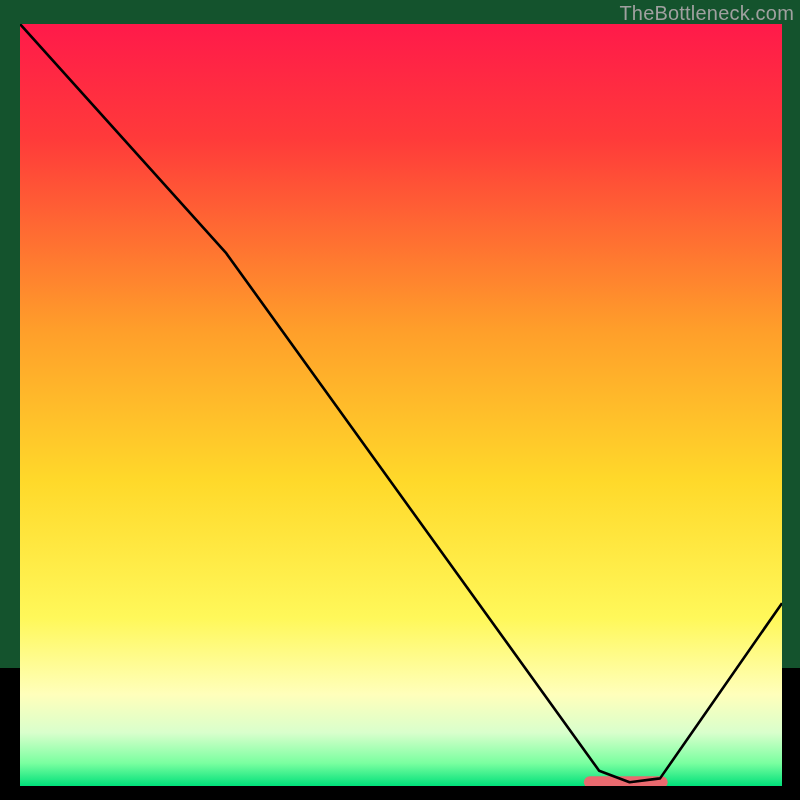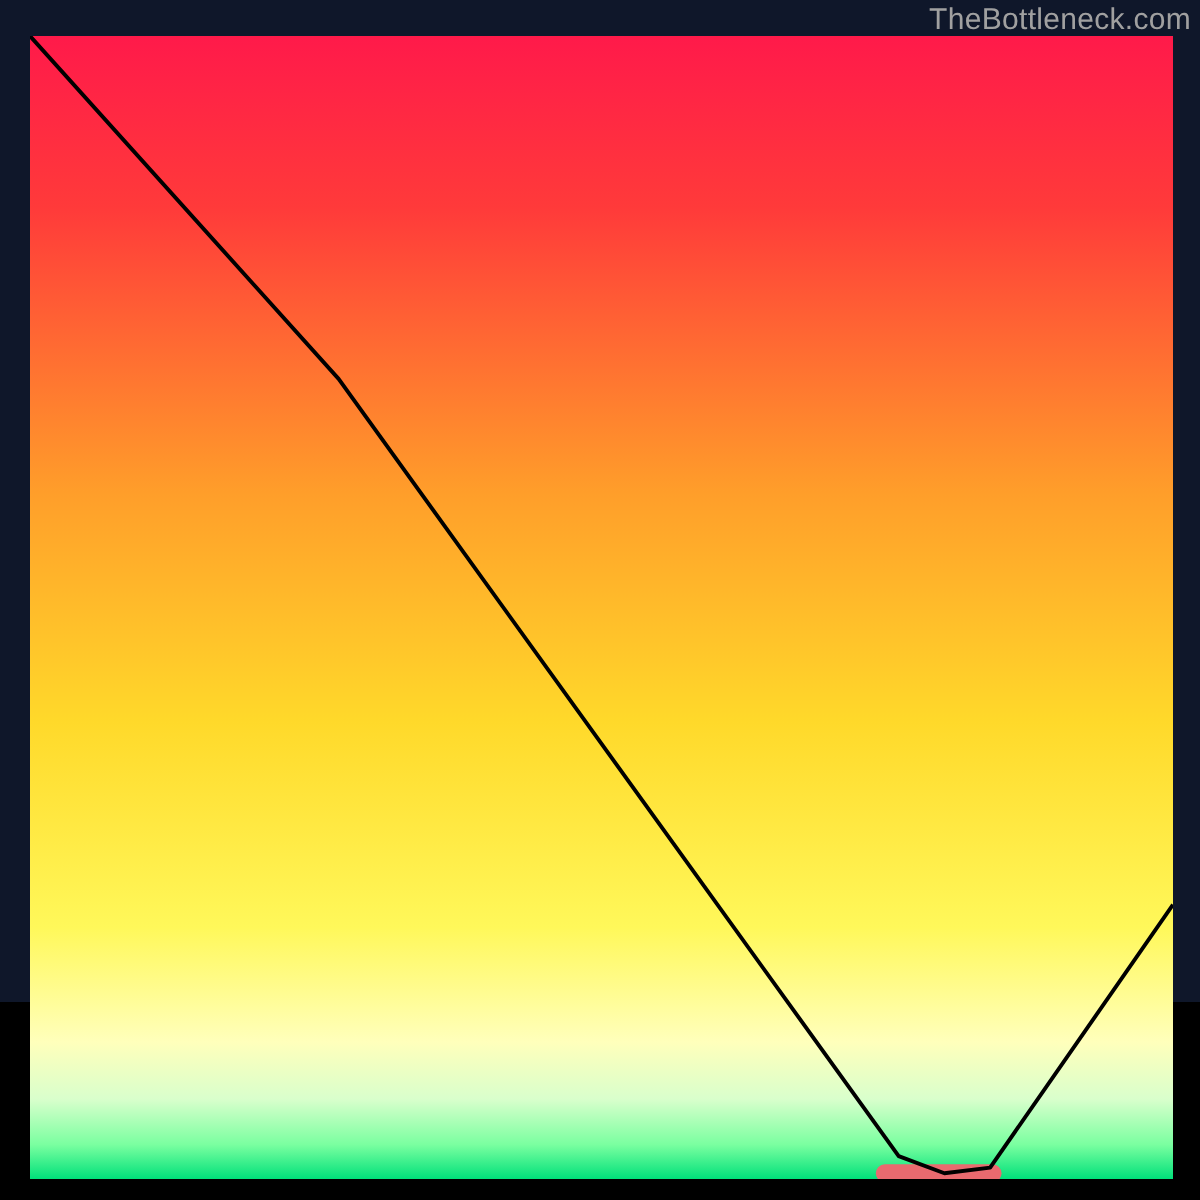--- a/index.html
+++ b/index.html
@@ -7,21 +7,21 @@
     padding: 0;
     width: 800px;
     height: 800px;
     overflow: hidden;
     background: #000;
     font-family: sans-serif;
   }
   .outer {
     width: 800px;
     height: 668px;
-    background: #0f172a;
+    background: #14532d;
     position: relative;
   }
   .watermark {
     position: absolute;
     top: 2px;
     right: 6px;
     color: #a0a0a0;
     font-size: 20px;
     font-family: Arial, sans-serif;
     font-weight: 500;

